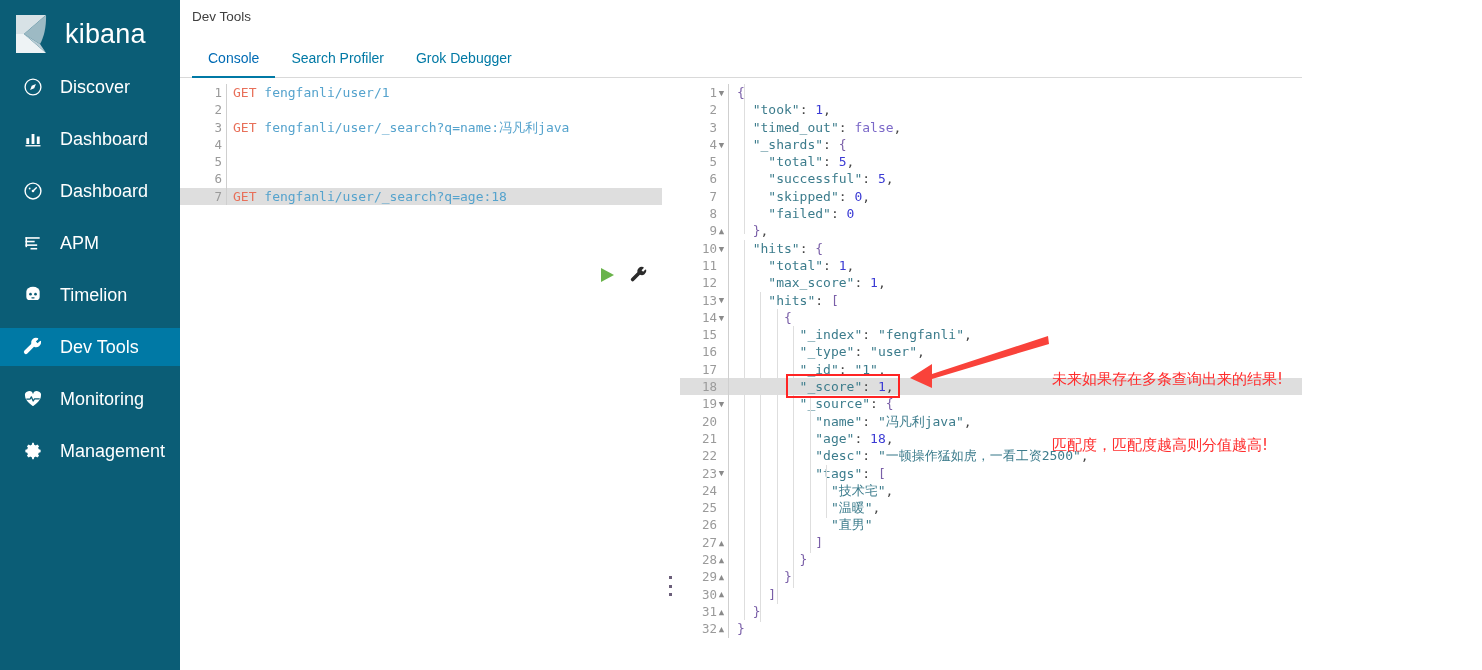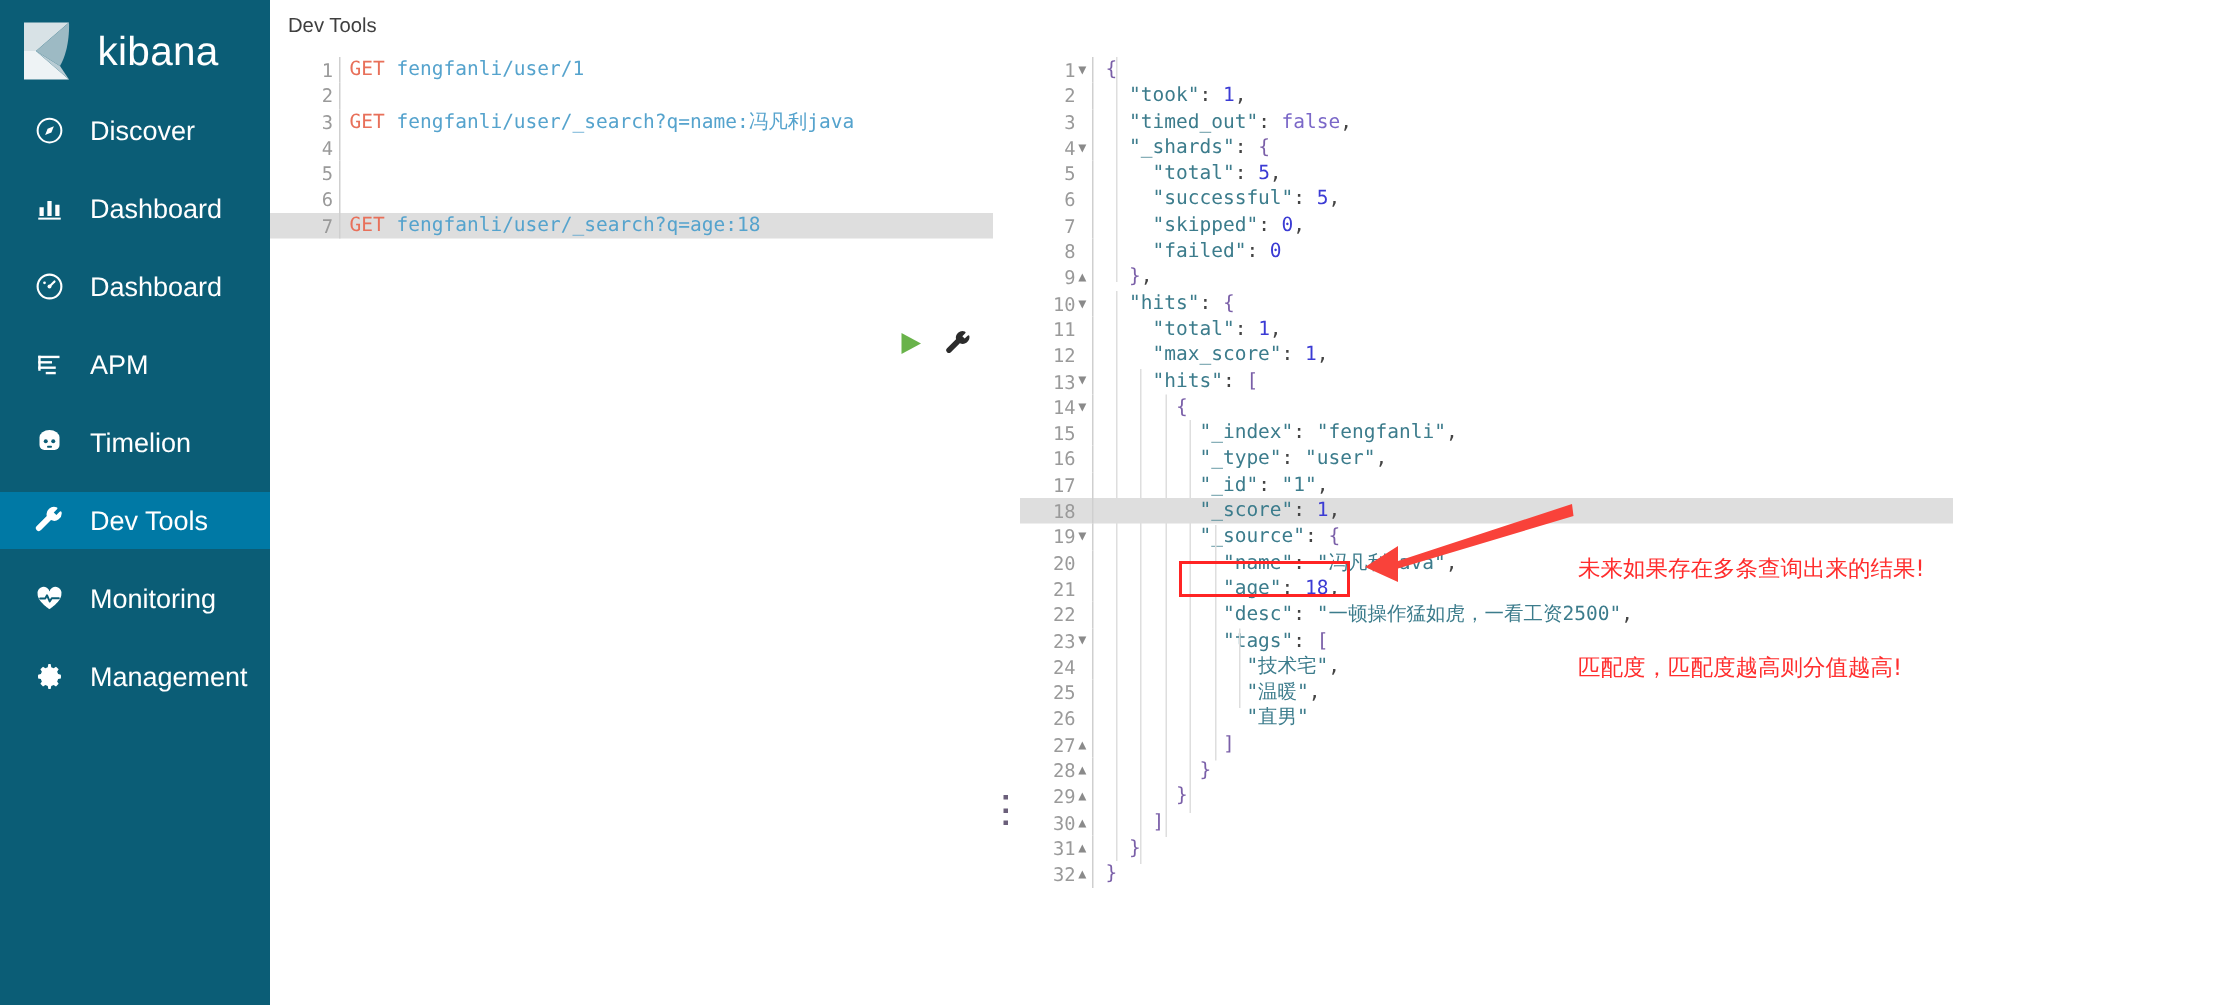--- a/index.html
+++ b/index.html
@@ -275,20 +275,25 @@
         </div>
       </div>
   </div>
 
   <div id="main">
 
     <div id="topbar">
       <span>Dev Tools</span>
     </div>
 
+    <div id="tabsbar">
+        <div class="tab active">Console</div>
+        <div class="tab">Search Profiler</div>
+        <div class="tab">Grok Debugger</div>
+      </div>
 
     <div id="editors">
 
       <div class="pane" id="reqpane">
         <div class="codearea" id="reqcode">
             <div class="crow"><div class="gutter"><span>1</span></div><div class="codetext"><span class="k-method">GET</span><span class="k-punc"> </span><span class="k-url">fengfanli/user/1</span></div></div>
             <div class="crow"><div class="gutter"><span>2</span></div><div class="codetext">&nbsp;</div></div>
             <div class="crow"><div class="gutter"><span>3</span></div><div class="codetext"><span class="k-method">GET</span><span class="k-punc"> </span><span class="k-url">fengfanli/user/_search?q=name:冯凡利java</span></div></div>
             <div class="crow"><div class="gutter"><span>4</span></div><div class="codetext">&nbsp;</div></div>
             <div class="crow"><div class="gutter"><span>5</span></div><div class="codetext">&nbsp;</div></div>

